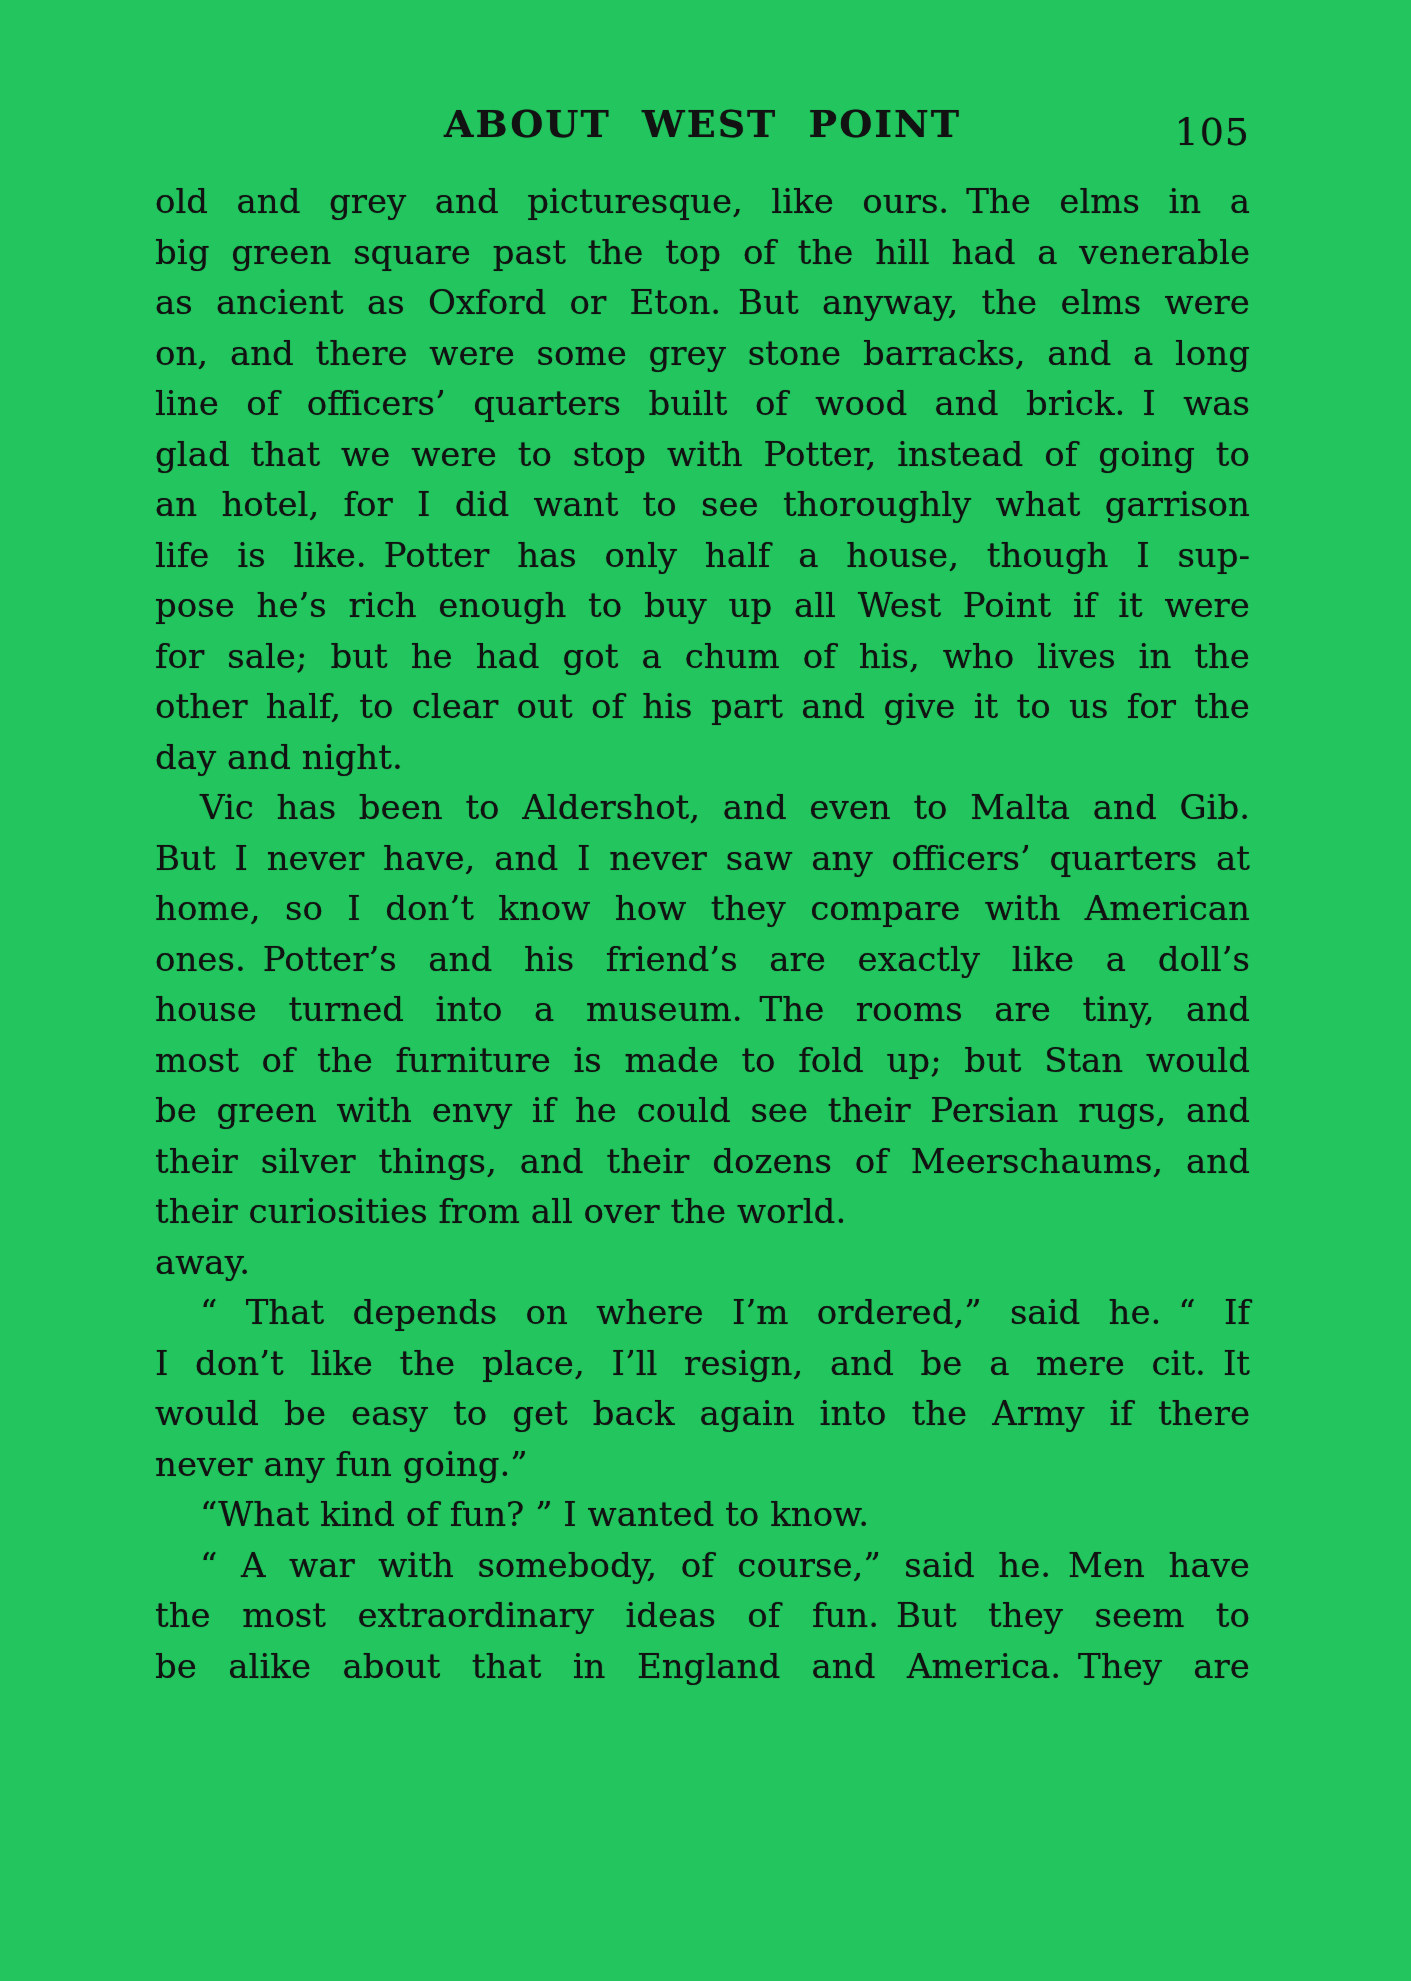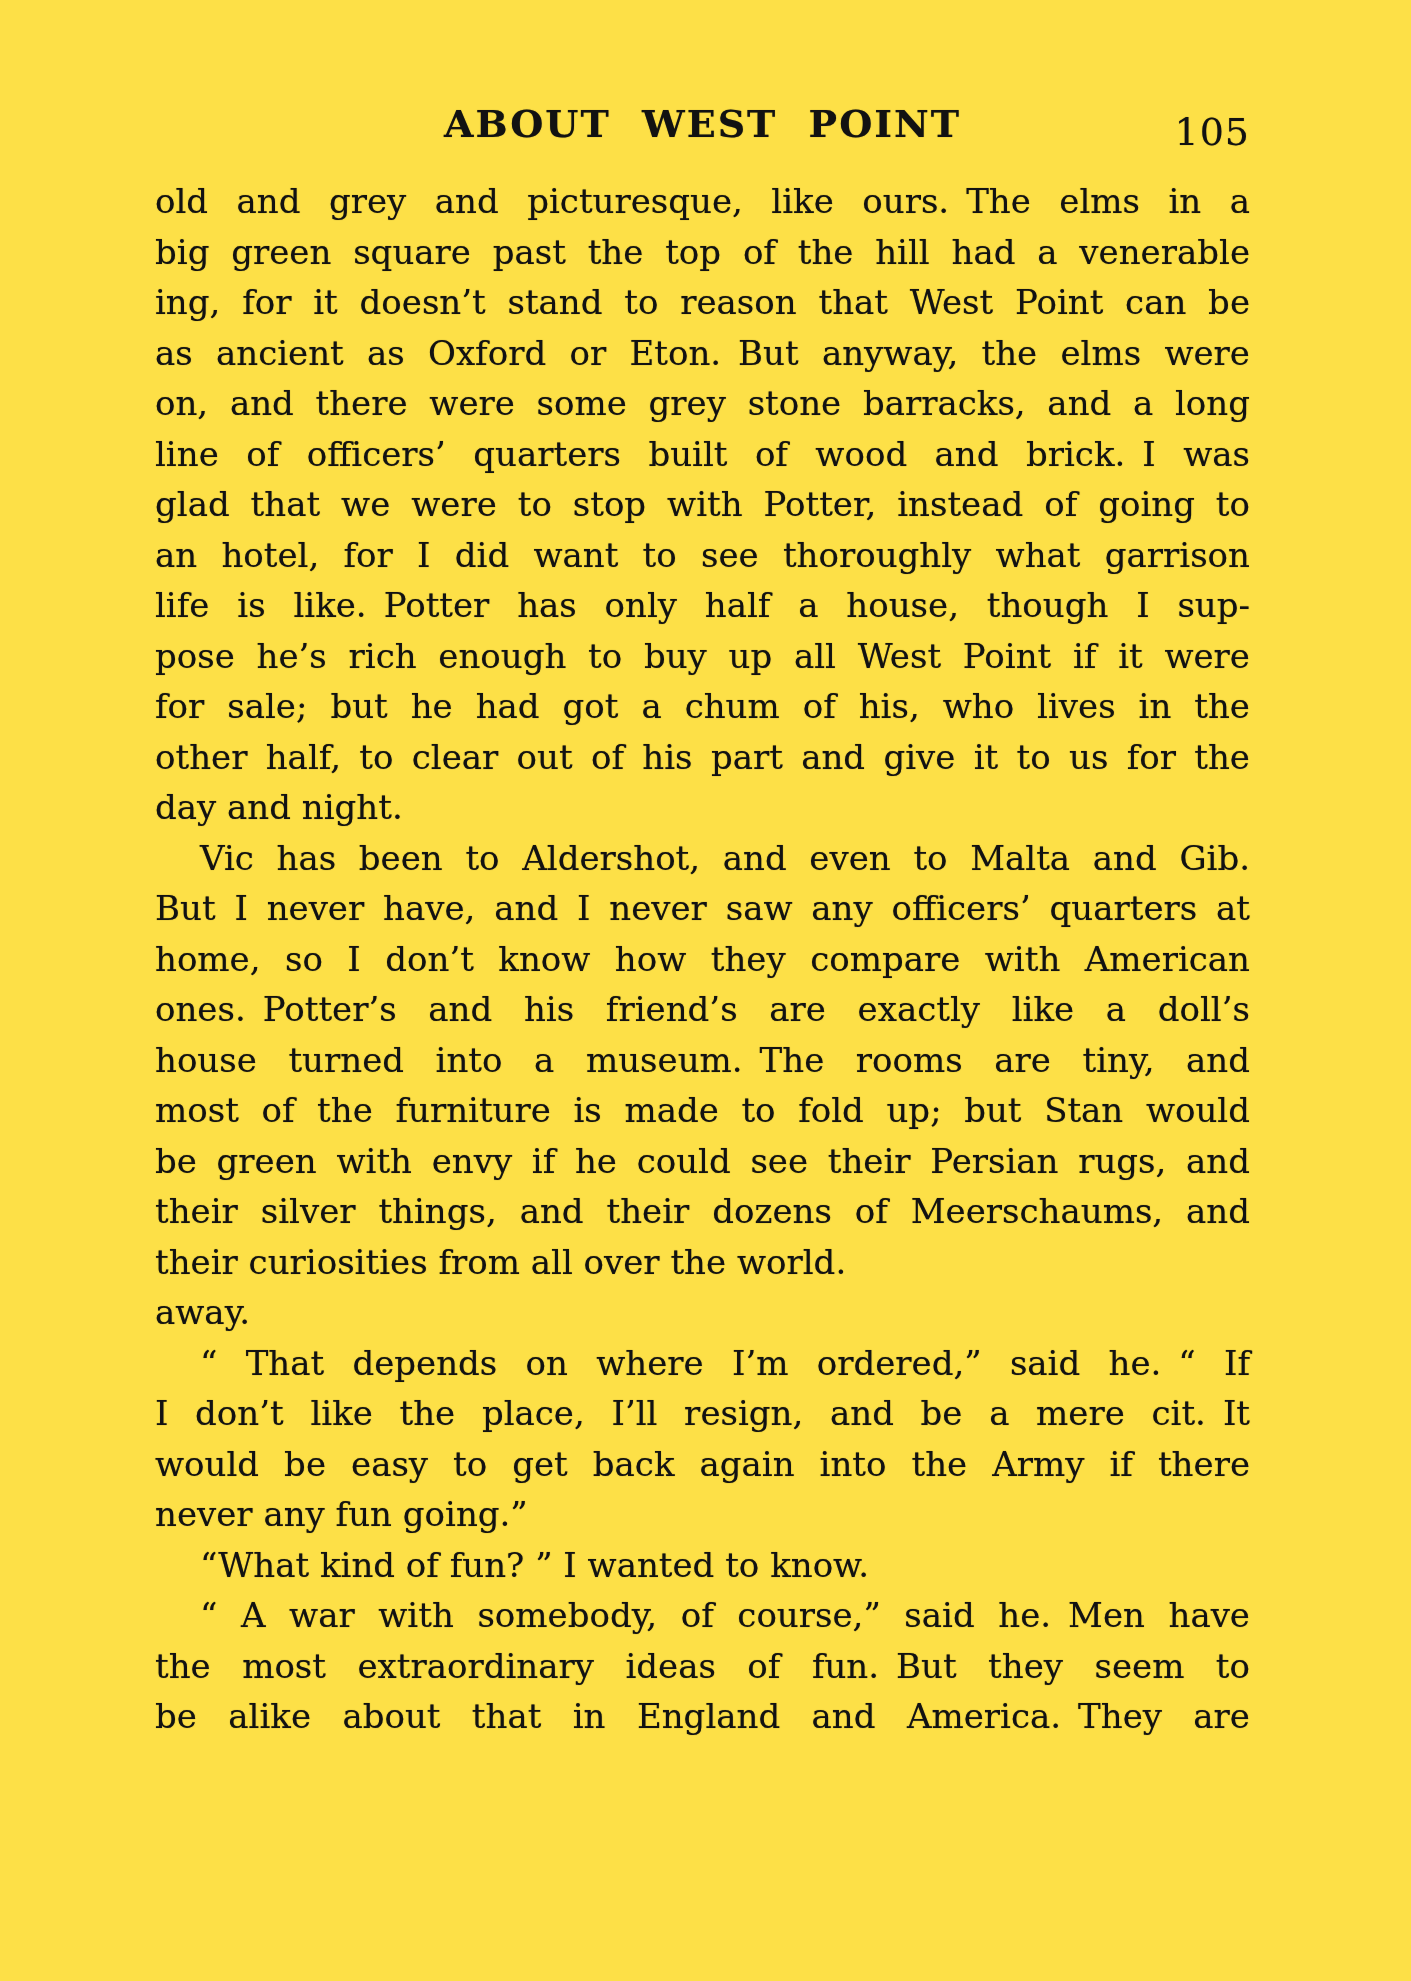--- a/index.html
+++ b/index.html
@@ -1,20 +1,20 @@
 <!DOCTYPE html>
 <html><head>
 <meta charset="utf-8">
 <style>
   html, body { margin: 0; padding: 0; background: #ffffff; }
   .page {
     position: relative;
     width: 1411px;
     height: 1981px;
-    background: #fde047;
+    background: #22c55e;
     color: #121212;
     font-family: "DejaVu Serif", serif;
     overflow: hidden;
   }
   .running-head {
     position: absolute;
     top: 100px;
     left: 155px;
     width: 1095px;
     height: 48px;
@@ -59,21 +59,20 @@
 <body>
 
 <div class="page">
   <div class="running-head">
     <span class="head-title">ABOUT WEST POINT</span>
     <span class="folio">105</span>
   </div>
   <div class="text-block" id="text-block">
       <div class="line">old and grey and picturesque, like ours. The elms in a</div>
       <div class="line">big green square past the top of the hill had a venerable</div>
-      <div class="line">ing, for it doesn’t stand to reason that West Point can be</div>
       <div class="line">as ancient as Oxford or Eton. But anyway, the elms were</div>
       <div class="line">on, and there were some grey stone barracks, and a long</div>
       <div class="line">line of officers’ quarters built of wood and brick. I was</div>
       <div class="line">glad that we were to stop with Potter, instead of going to</div>
       <div class="line">an hotel, for I did want to see thoroughly what garrison</div>
       <div class="line">life is like. Potter has only half a house, though I sup-</div>
       <div class="line">pose he’s rich enough to buy up all West Point if it were</div>
       <div class="line">for sale; but he had got a chum of his, who lives in the</div>
       <div class="line">other half, to clear out of his part and give it to us for the</div>
       <div class="line last">day and night.</div>

